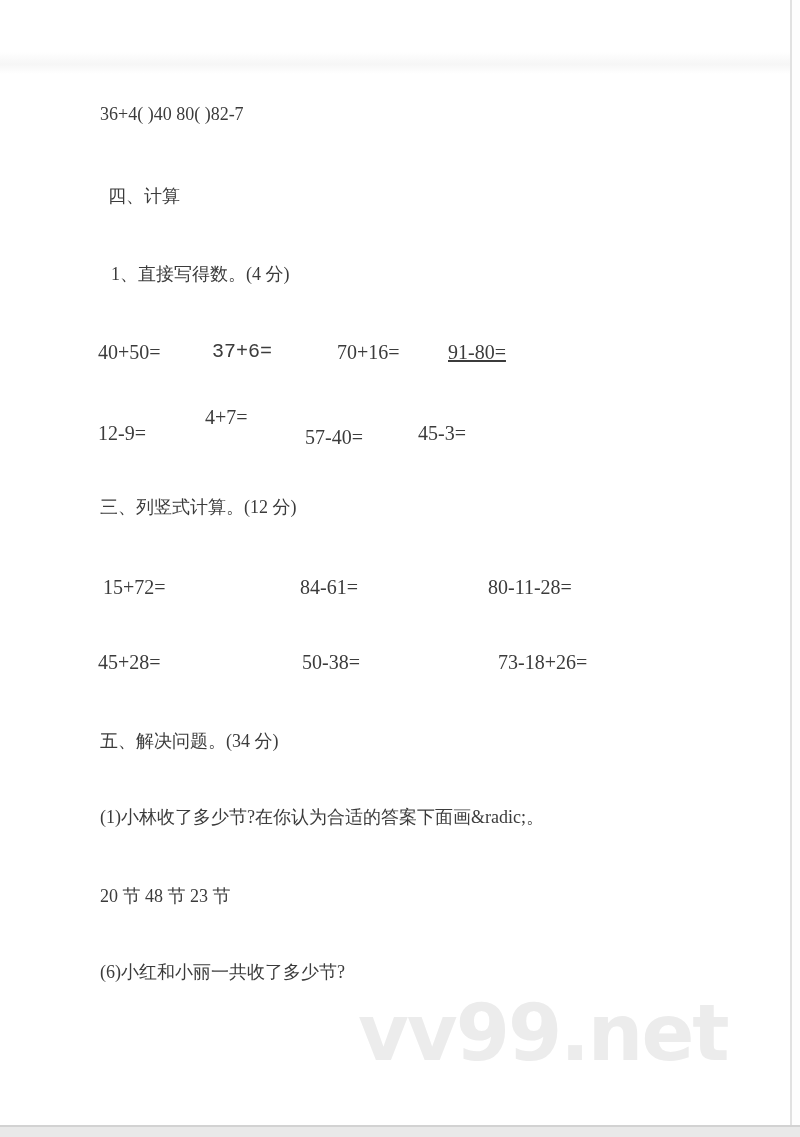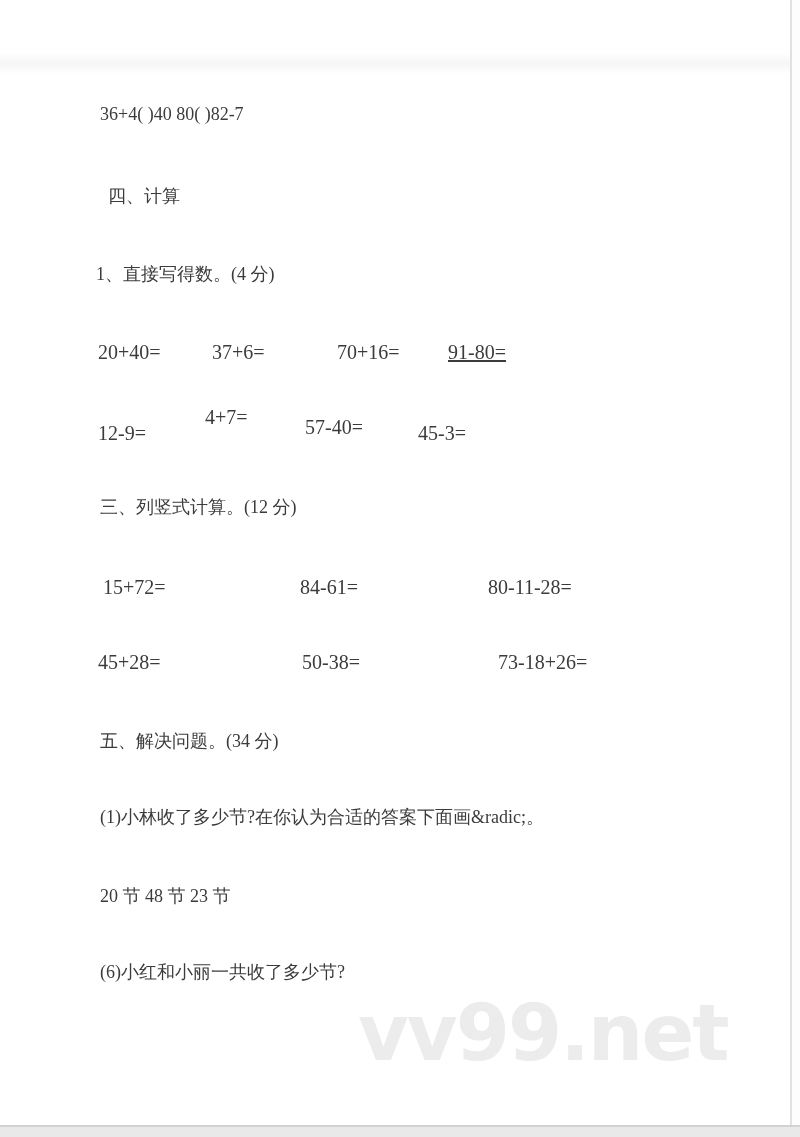--- a/index.html
+++ b/index.html
@@ -85,30 +85,30 @@
 <body>
 
 <div id="screen">
 
   <div id="page-top-seam"></div>
 
   <div class="line" style="left:100px; top:102px;">36+4( )40 80( )82-7</div>
 
   <div class="line" style="left:108px; top:184px;">四、计算</div>
 
-  <div class="line" style="left:96px; top:262px;">1、直接写得数。(4 分)</div>
+  <div class="line" style="left:111px; top:262px;">1、直接写得数。(4 分)</div>
 
-  <div class="eq" style="left:98px;  top:340px;">20+40=</div>
-  <div class="eq" style="left:212px; top:340px;">37+6=</div>
+  <div class="eq" style="left:98px;  top:340px;">40+50=</div>
+  <div class="eq" style="left:212px; top:340px;font-family:Liberation Mono, monospace;">37+6=</div>
   <div class="eq" style="left:337px; top:340px;">70+16=</div>
   <div class="eq" style="left:448px; top:340px;text-decoration:underline;">91-80=</div>
 
   <div class="eq" style="left:98px;  top:421px;">12-9=</div>
   <div class="eq" style="left:205px; top:405px;">4+7=</div>
-  <div class="eq" style="left:305px; top:415px;">57-40=</div>
+  <div class="eq" style="left:305px; top:425px;">57-40=</div>
   <div class="eq" style="left:418px; top:421px;">45-3=</div>
 
   <div class="line" style="left:100px; top:495px;">三、列竖式计算。(12 分)</div>
 
   <div class="eq" style="left:103px;  top:575px;">15+72=</div>
   <div class="eq" style="left:300px; top:575px;">84-61=</div>
   <div class="eq" style="left:488px; top:575px;">80-11-28=</div>
 
   <div class="eq" style="left:98px;  top:650px;">45+28=</div>
   <div class="eq" style="left:302px; top:650px;">50-38=</div>

